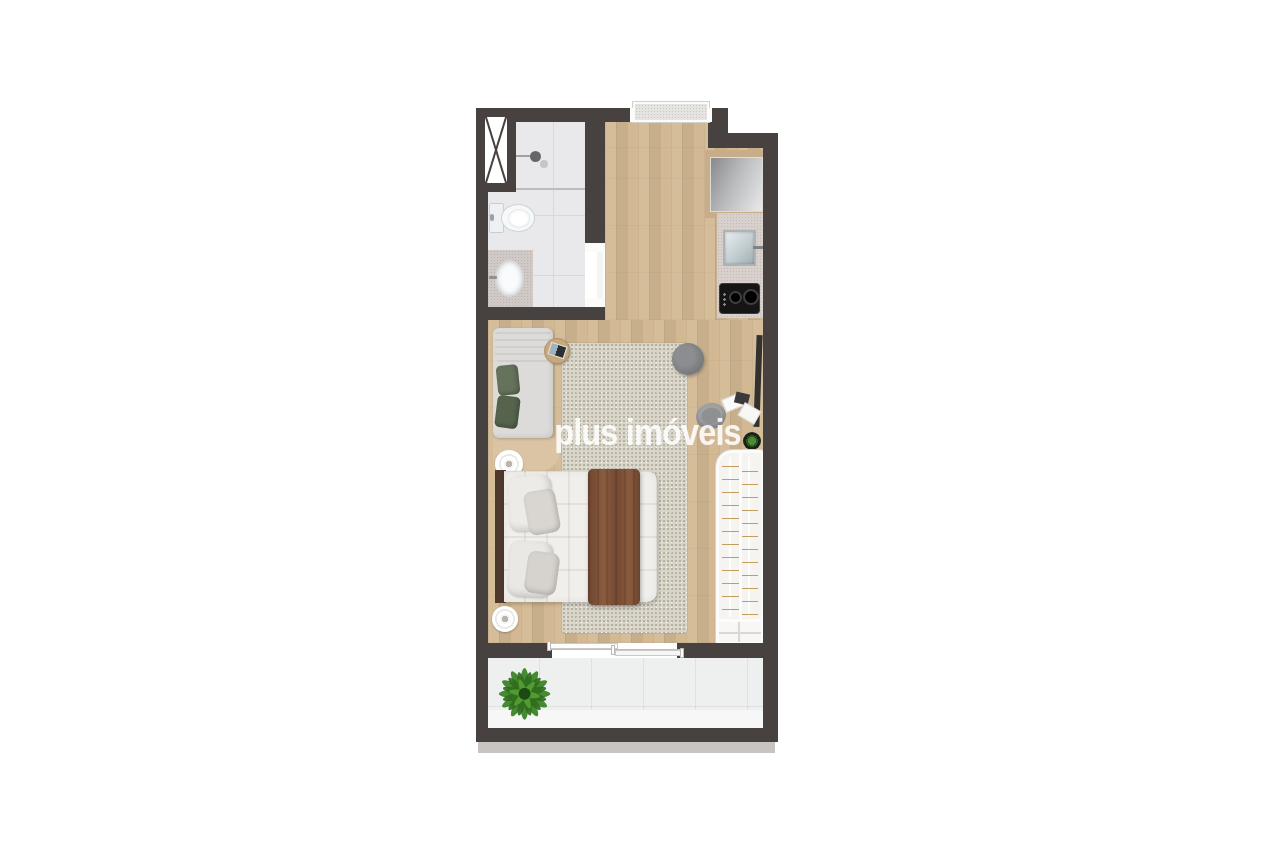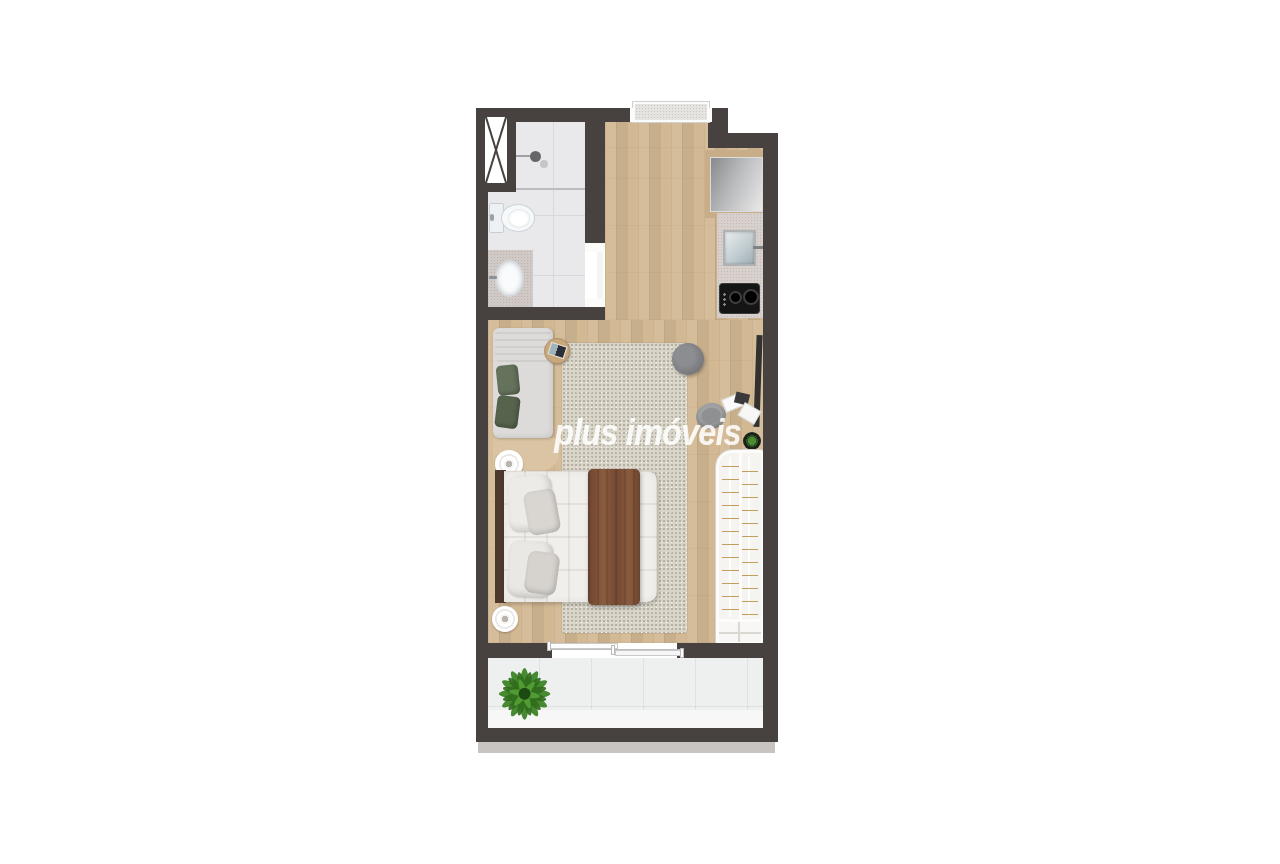--- a/index.html
+++ b/index.html
@@ -1,18 +1,18 @@
 <!DOCTYPE html>
 <html><head>
 <meta charset="utf-8">
 <style>
   html,body{margin:0;padding:0;background:#ffffff;}
   .canvas{position:relative;width:1280px;height:864px;background:#ffffff;overflow:hidden;
           font-family:"Liberation Sans", sans-serif;}
-  .plan{position:absolute;left:460px;top:100px;width:334px;height:665px;font-style:italic;}
+  .plan{position:absolute;left:460px;top:100px;width:334px;height:665px;}
   .plan *{position:absolute;box-sizing:border-box;}
 
   
   .wood{background-color:#d2b893;
     background-image:
       repeating-linear-gradient(90deg, rgba(120,85,48,0.10) 0 1px, rgba(0,0,0,0) 1px 11px),
       repeating-linear-gradient(90deg, rgba(255,255,255,0.07) 0 11px, rgba(0,0,0,0.05) 11px 22px, rgba(0,0,0,0) 22px 33px),
       repeating-linear-gradient(0deg, rgba(120,85,48,0.05) 0 1px, rgba(0,0,0,0) 1px 47px);}
   .entry-floor-a{left:145px;top:22px;width:107px;height:26px;z-index:1;}
   .entry-floor-b{left:145px;top:48px;width:158px;height:172px;z-index:1;}

